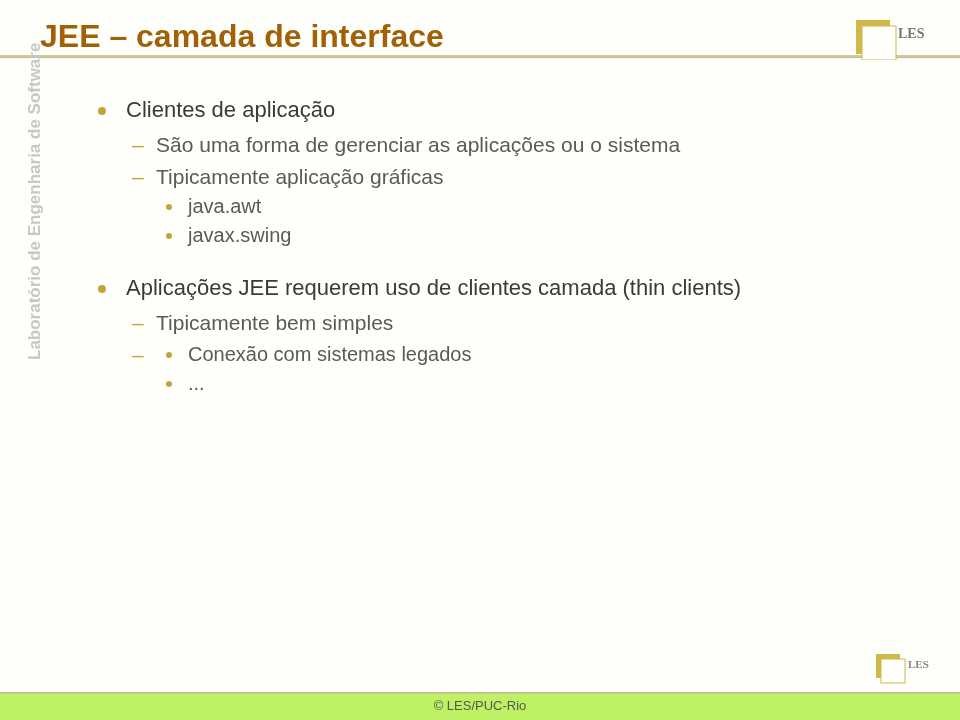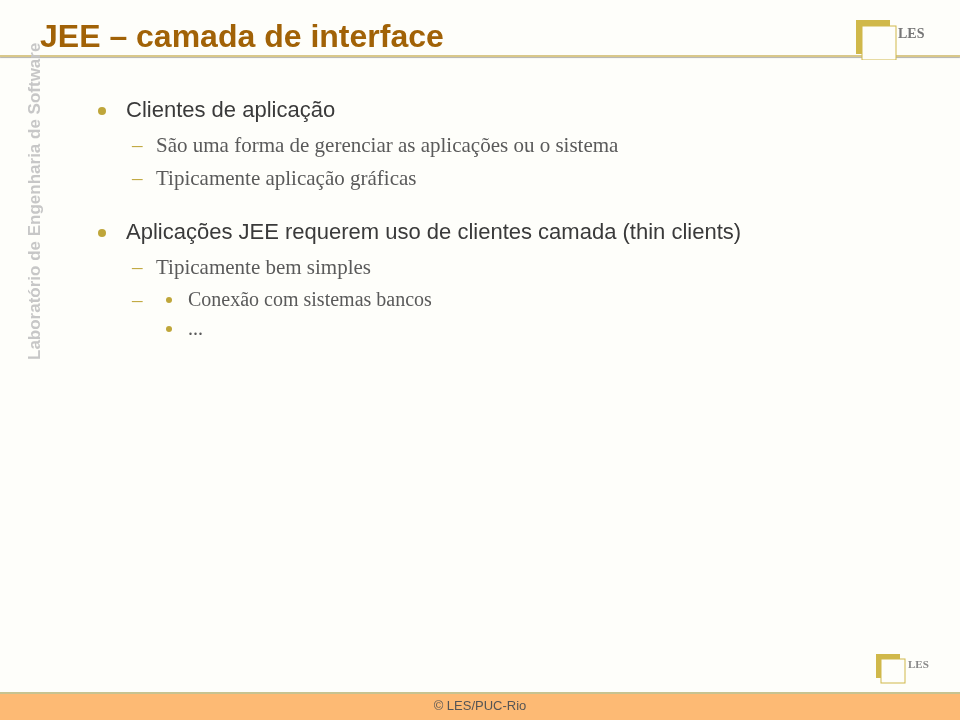--- a/index.html
+++ b/index.html
@@ -72,21 +72,20 @@
   }
   .lvl2 {
     margin-top: 10px;
   }
   .lvl2 > li {
     font-size: 21px;
     color: #5a5a5a;
     position: relative;
     padding-left: 30px;
     margin-bottom: 8px;
-    font-family: Liberation Serif, serif;
   }
   .lvl2 > li::before {
     content: "–";
     position: absolute;
     left: 6px;
     top: 0;
     color: #bfa63a;
   }
   .lvl3 {
     margin-top: 6px;
@@ -112,21 +111,21 @@
     position: absolute;
     bottom: 0;
     left: 0;
     width: 100%;
     height: 28px;
     border-top: 2px solid #c7c390;
     text-align: center;
     font-size: 13px;
     color: #555;
     padding-top: 4px;
-    background: #fdba74;
+    background: #bef264;
   }
   .logo-bottom {
     position: absolute;
     right: 26px;
     bottom: 32px;
     width: 58px;
     height: 36px;
   }
   .les-logo-svg { width:100%; height:100%; }
 </style>
@@ -150,30 +149,34 @@
   <div class="sidebar-text">Laboratório de Engenharia de Software</div>
 
   <div class="content">
     <ul class="lvl1">
       <li>
         <span>Clientes de aplicação</span>
         <ul class="lvl2">
           <li>São uma forma de gerenciar as aplicações ou o sistema</li>
           <li>
             <span>Tipicamente aplicação gráficas</span>
+            <ul class="lvl3">
+              <li>java.awt</li>
+              <li>javax.swing</li>
+            </ul>
           </li>
         </ul>
       </li>
       <li>
         <span>Aplicações JEE requerem uso de clientes camada (thin clients)</span>
         <ul class="lvl2">
           <li>Tipicamente bem simples</li>
           <li>
             <ul class="lvl3">
-              <li>Conexão com sistemas bancos</li>
+              <li>Conexão com sistemas legados</li>
               <li>...</li>
             </ul>
           </li>
         </ul>
       </li>
     </ul>
   </div>
 
   <div class="logo-bottom">
     <svg class="les-logo-svg" viewBox="0 0 58 36">

